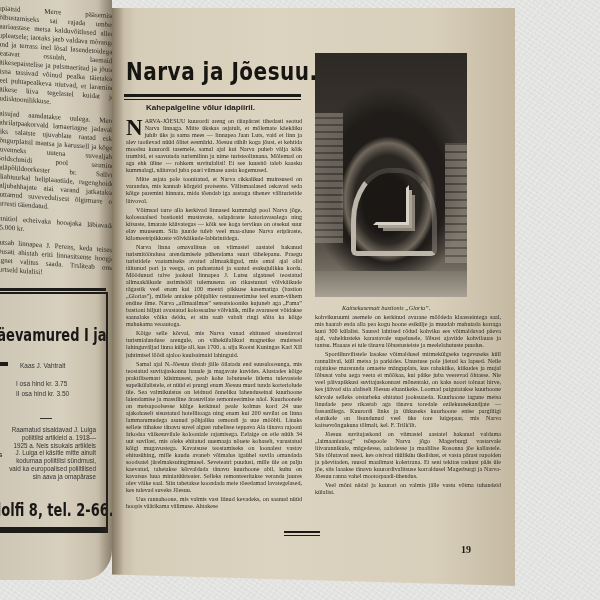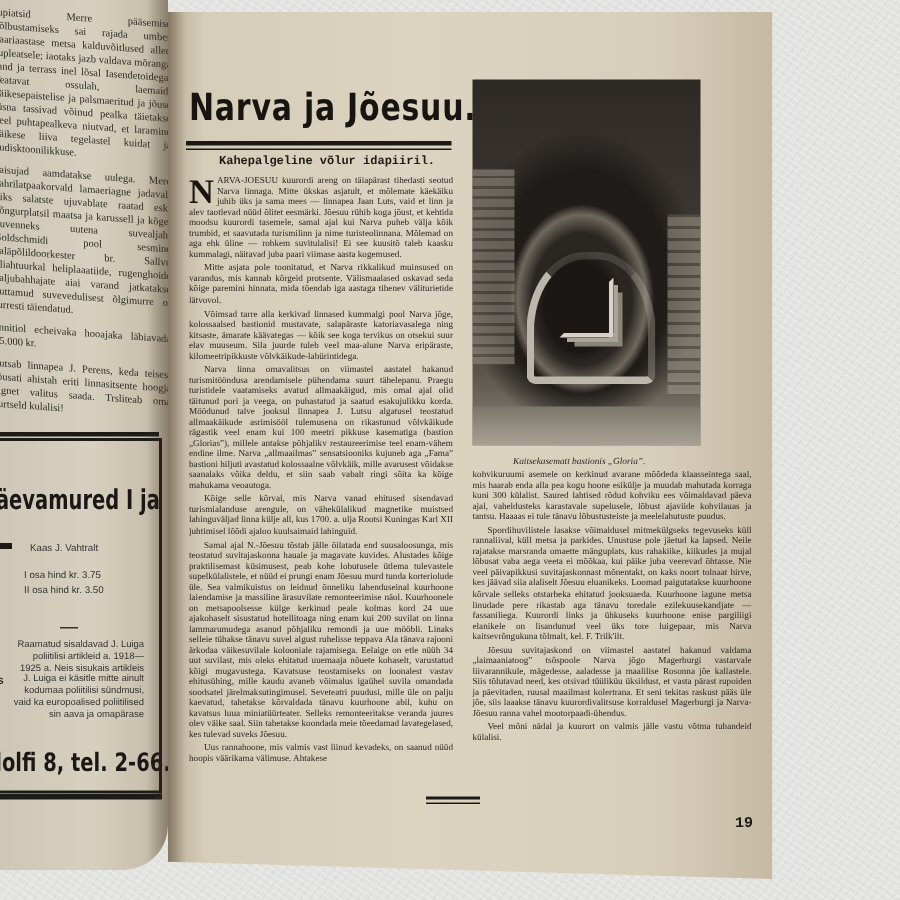--- a/index.html
+++ b/index.html
@@ -77,21 +77,21 @@
     }
     .title {
       position: absolute; left: 14px; top: 48px;
       font-family: "DejaVu Sans", sans-serif; font-weight: bold; font-size: 20px;
       color: #171512; letter-spacing: 0.5px; transform: scaleY(1.25); transform-origin: left top;
       white-space: nowrap;
     }
     .title-rule1 { position:absolute; left:12px; top:86px; width:177px; height:3px; background:#1b1916; }
     .title-rule2 { position:absolute; left:12px; top:91px; width:177px; height:1px; background:#1b1916; }
     .subtitle {
-      position:absolute; left:34px; top:95px; font-family:Liberation Mono, monospace; font-weight:bold;
+      position:absolute; left:34px; top:95px; font-family:Liberation Sans, sans-serif; font-weight:bold;
       font-size: 8px; color:#1e1c19; white-space: nowrap;
     }
     .col {
       position: absolute; font-size: 6.1px; line-height: 7.05px; color: #2a2723;
       text-align: justify; hyphens: auto; overflow: hidden;
     }
     .col p { margin: 0 0 2px 0; text-indent: 10px; }
     .col-left { left: 14px; top: 110px; width: 176px; height: 415px; }
     .dropcap {
       float: left; font-family: "Liberation Serif", serif; font-weight: bold; font-size: 23px;
@@ -123,21 +123,21 @@
       background: repeating-linear-gradient(0deg, #9b9488 0 6px, #5f594f 6px 8px); opacity:0.6; }
     .photo .floor { position:absolute; left:0; right:0; bottom:0; height:26px;
       background: linear-gradient(180deg, #7d766b, #a8a194); }
     .caption {
       position:absolute; left: 230px; top: 296px; font-style: italic; font-size: 6.2px; color:#2a2723; white-space: nowrap;
     }
     .col-right { left: 203px; top: 306px; width: 186px; height: 200px; }
     .end-rule1 { position:absolute; left:172px; top:523px; width:36px; height:2px; background:#1b1916; }
     .end-rule2 { position:absolute; left:172px; top:527px; width:36px; height:1px; background:#1b1916; }
     .page-number {
-      position:absolute; left: 378px; top: 536px; font-family:Liberation Mono, monospace; font-weight:bold;
+      position:absolute; left: 349px; top: 536px; font-family:Liberation Serif, serif; font-weight:bold;
       font-size: 10px; color:#1b1916;text-align:right;
     }
   </style>
 </head>
 <body>
 
 <div class="bg-tex"></div>
 
 <div class="left-page">
   <div class="left-text">

